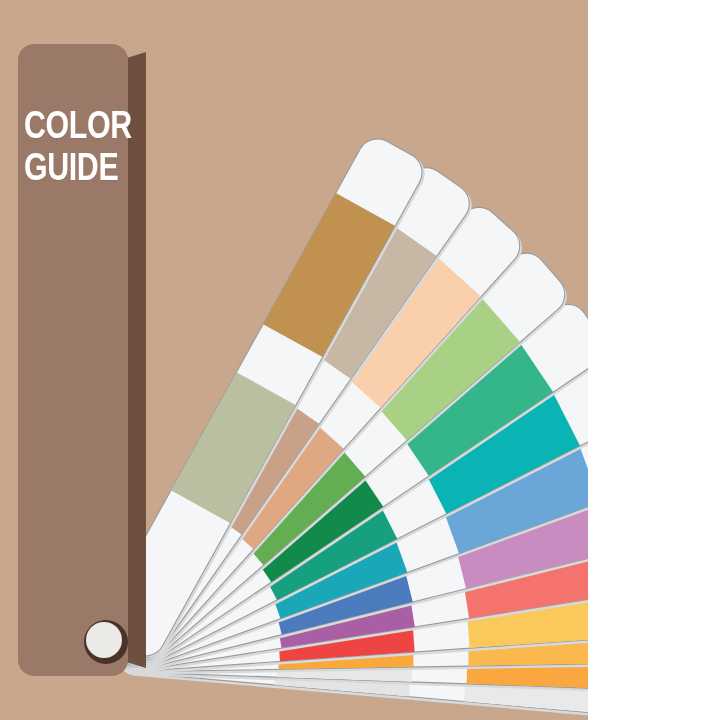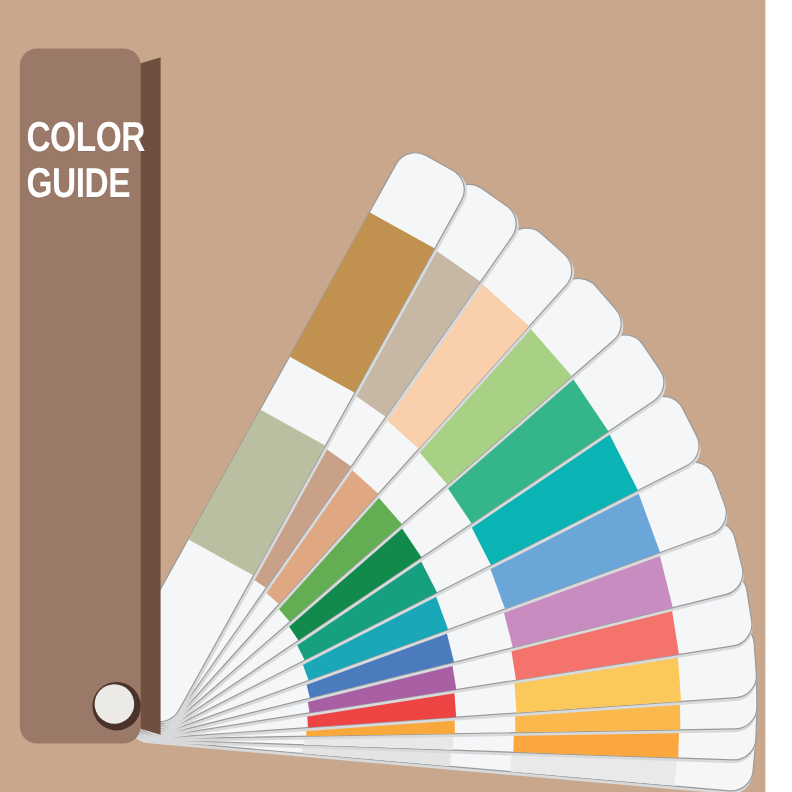--- a/index.html
+++ b/index.html
@@ -3,21 +3,21 @@
 <meta charset="utf-8">
 <title>Color Guide Fan Deck</title>
 <style>
   html,body{margin:0;padding:0;}
   body{
     width:720px;height:720px;overflow:hidden;
     font-family:"Liberation Sans", sans-serif;
   }
   #stage{
     position:relative;
-    width:696px;height:720px;
+    width:588px;height:720px;
     overflow:hidden;
   }
   #bg{
     position:absolute;inset:0;
   }
   svg.layer{
     position:absolute;left:0;top:0;width:720px;height:720px;
     display:block;
   }
   #title-layer{

